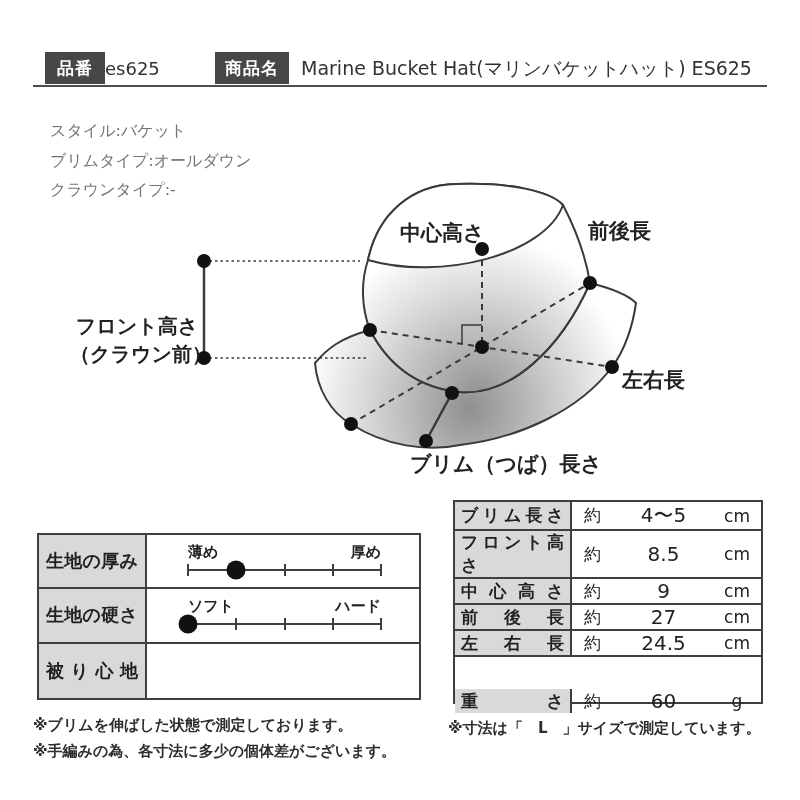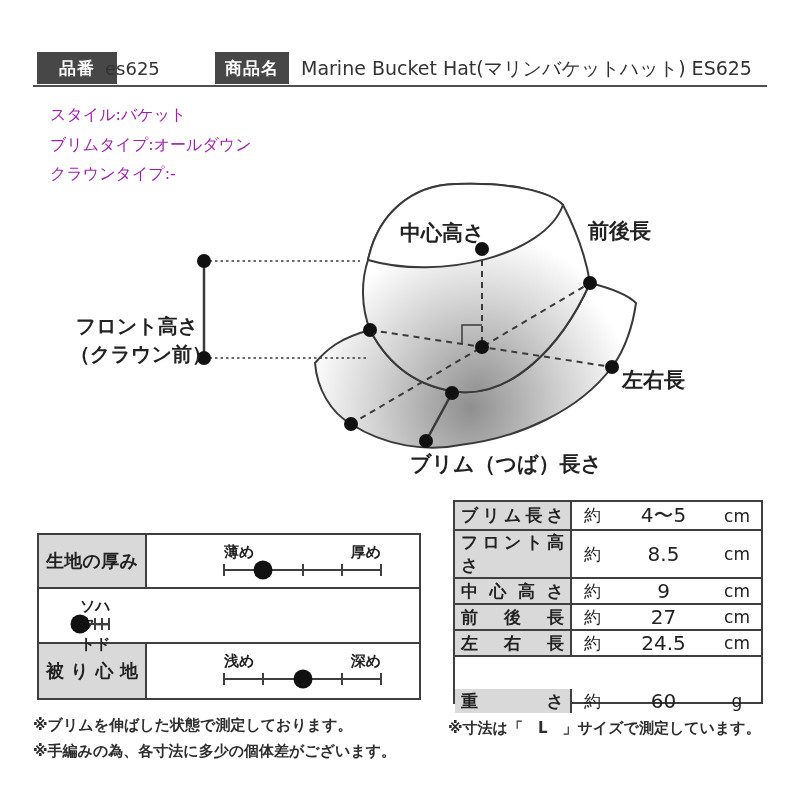--- a/index.html
+++ b/index.html
@@ -9,40 +9,40 @@
   }
   .abs { position:absolute; }
 
   
   .header { left:33px; top:52px; width:734px; height:33px; border-bottom:2px solid #4f4f4f; z-index:3; }
   .badge {
     position:absolute; top:0; height:32px; background:#474747; color:#ffffff;
     font-size:17px; font-weight:bold; display:flex; align-items:center; justify-content:center;
     letter-spacing:1px;
   }
-  .badge-partno { left:4px; width:80px; }
+  .badge-partno { left:12px; width:60px; }
   .badge-name   { left:182px; width:74px; }
   .partno-value { position:absolute; left:72px; top:6px; font-size:18px; color:#333; }
   .title-value  { position:absolute; left:268px; top:4px; font-size:19px; color:#333; white-space:nowrap; }
 
   
-  .specs { left:50px; top:100px; font-size:16px; line-height:29.5px; color:#a21caf; z-index:3; }
+  .specs { left:50px; top:116px; font-size:16px; line-height:29.5px; color:#737373; z-index:3; }
 
   
   .hat-svg { left:0; top:0; width:800px; height:800px; z-index:1; pointer-events:none; }
   .dia-label { z-index:2; font-size:21px; font-weight:bold; color:#222; white-space:nowrap; }
   .dia-label.two-line { text-align:center; line-height:28px; font-size:20px; }
 
   
   .attr-table {
     left:37px; top:533px; width:384px; height:167px;
     border:2px solid #3f3f3f; box-sizing:border-box; display:grid;
     grid-template-rows:1fr 1fr 1fr; z-index:3; background:#fff;
   }
-  .attr-row { display:grid; grid-template-columns:108px 1fr; border-bottom:2px solid #3f3f3f;gap:36px; }
+  .attr-row { display:grid; grid-template-columns:108px 1fr; border-bottom:2px solid #3f3f3f; }
   .attr-row:last-child { border-bottom:none; }
   .attr-label {
     background:#d9d9d9; border-right:2px solid #3f3f3f; box-sizing:border-box;
     font-size:18px; font-weight:bold; color:#222;
     display:flex; align-items:center; padding:0 7px;
   }
   .attr-label > span { width:100%; text-align:justify; text-align-last:justify; }
   .attr-cell { position:relative; }
   .slider { position:absolute; left:41px; right:38px; top:0; bottom:0; }
   .slider-ends {
@@ -173,20 +173,23 @@
             <span class="tick" style="left:25%"></span>
             <span class="tick" style="left:50%"></span>
             <span class="tick" style="left:75%"></span>
             <span class="tick" style="left:100%"></span>
             <span class="slider-dot" style="left: 25%;"></span>
           </div>
         </div>
       </div>
     </div>
     <div class="attr-row">
+      <div class="attr-label">
+          <span>生地の硬さ</span>
+        </div>
       <div class="attr-cell">
         <div class="slider">
           <div class="slider-ends">
             <span>ソフト</span>
             <span>ハード</span>
           </div>
           <div class="slider-track">
             <span class="tick" style="left:0%"></span>
             <span class="tick" style="left:25%"></span>
             <span class="tick" style="left:50%"></span>
@@ -194,36 +197,20 @@
             <span class="tick" style="left:100%"></span>
             <span class="slider-dot" style="left: 0%;"></span>
           </div>
         </div>
       </div>
     </div>
     <div class="attr-row">
       <div class="attr-label">
           <span>被り心地</span>
         </div>
-      <div class="attr-cell">
-        <div class="slider">
-          <div class="slider-ends">
-            <span>浅め</span>
-            <span>深め</span>
-          </div>
-          <div class="slider-track">
-            <span class="tick" style="left:0%"></span>
-            <span class="tick" style="left:25%"></span>
-            <span class="tick" style="left:50%"></span>
-            <span class="tick" style="left:75%"></span>
-            <span class="tick" style="left:100%"></span>
-            <span class="slider-dot" style="left: 50%;"></span>
-          </div>
-        </div>
-      </div>
     </div>
   </div>
 
   <div class="abs meas-table">
     <div class="meas-row">
       <div class="meas-label">
           <span>ブリム長さ</span>
         </div>
       <div class="meas-content">
         <span class="meas-approx">約</span>

